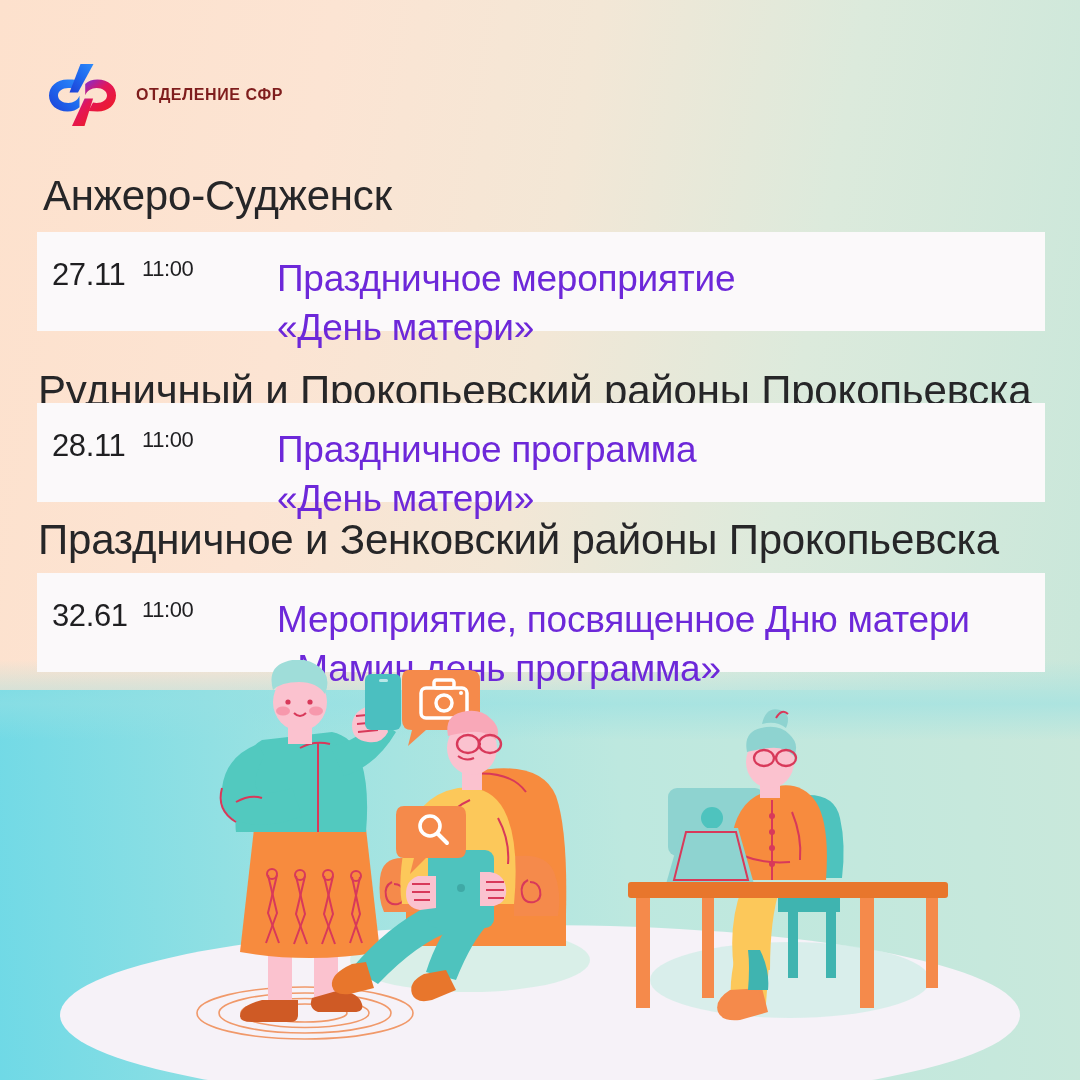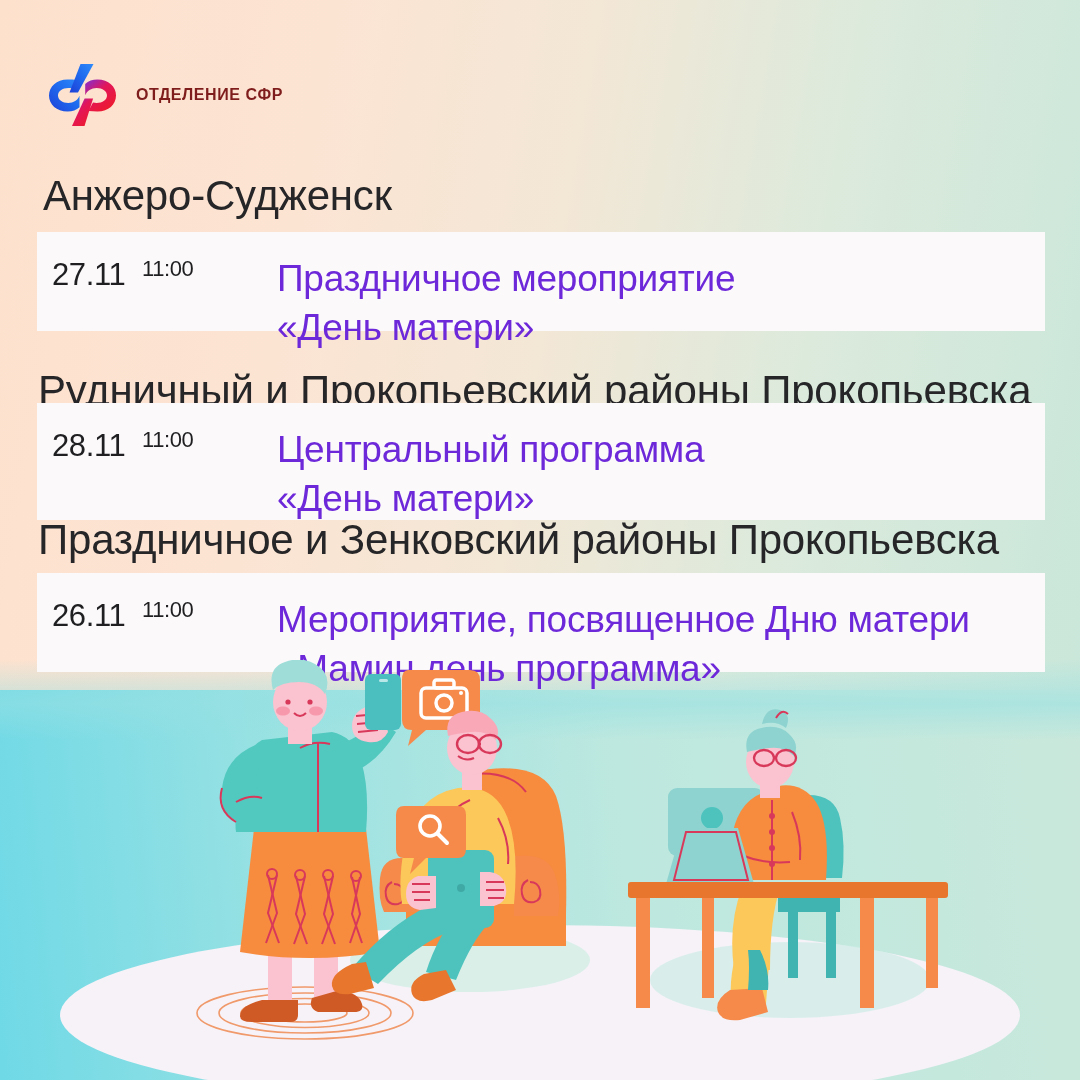--- a/index.html
+++ b/index.html
@@ -42,21 +42,21 @@
   .city-1{top:172px;left:43px;}
   .city-2{top:331px;margin-top:36px;}
   .city-3{top:516px;}
 
   
   .card{
     position:absolute;left:37px;width:1008px;background:#FBF9FA;
     display:flex;align-items:flex-start;
   }
   .card-1{top:232px;height:99px;}
-  .card-2{top:403px;height:117px;}
+  .card-2{top:403px;height:99px;}
   .card-3{top:573px;height:99px;}
   .c-date{
     width:105px;flex:0 0 105px;text-align:left;padding-left:15px;box-sizing:border-box;
     font-size:31px;color:#1f1f21;line-height:1.05;padding-top:27px;letter-spacing:-.4px;
   }
   .c-time{
     width:135px;flex:0 0 135px;
     font-size:22px;color:#1f1f21;line-height:1.05;padding-top:25px;letter-spacing:-.4px;
   }
   .c-title{
@@ -109,27 +109,27 @@
     <div class="c-date">27.11</div>
     <div class="c-time">11:00</div>
     <div class="c-title">Праздничное мероприятие
 «День матери»</div>
   </div>
 
   <div class="city city-2">Рудничный и Прокопьевский районы Прокопьевска</div>
   <div class="card card-2">
     <div class="c-date">28.11</div>
     <div class="c-time">11:00</div>
-    <div class="c-title">Центральный программа
+    <div class="c-title">Праздничное программа
 «День матери»</div>
   </div>
 
   <div class="city city-3">Праздничное и Зенковский районы Прокопьевска</div>
   <div class="card card-3">
-    <div class="c-date">26.11</div>
+    <div class="c-date">32.61</div>
     <div class="c-time">11:00</div>
     <div class="c-title">Мероприятие, посвященное Дню матери
 «Мамин день программа»</div>
   </div>
 
   <div class="illus">
     <svg viewBox="0 0 1080 420" width="1080" height="420" xmlns="http://www.w3.org/2000/svg">
       <defs>
         <clipPath id="clipAll">
             <rect x="0" y="0" width="1080" height="420"></rect>

